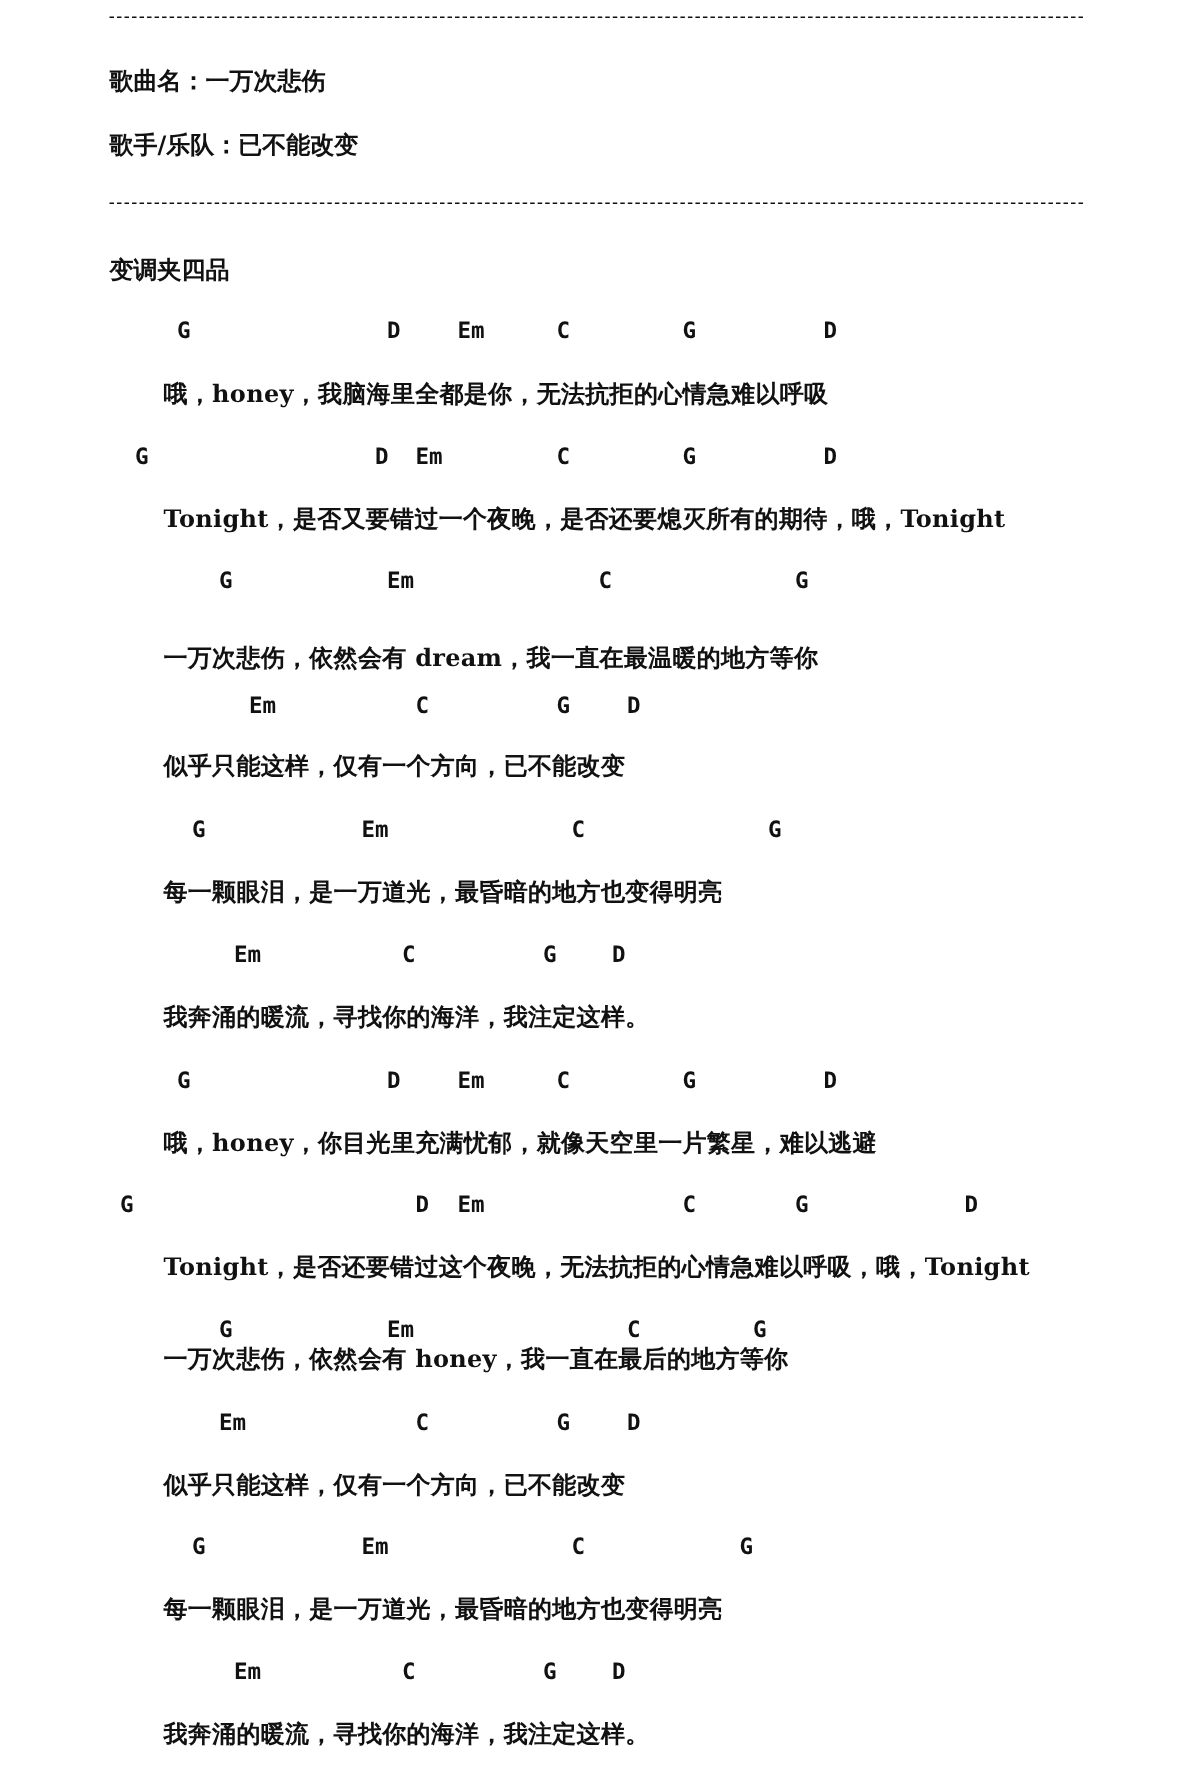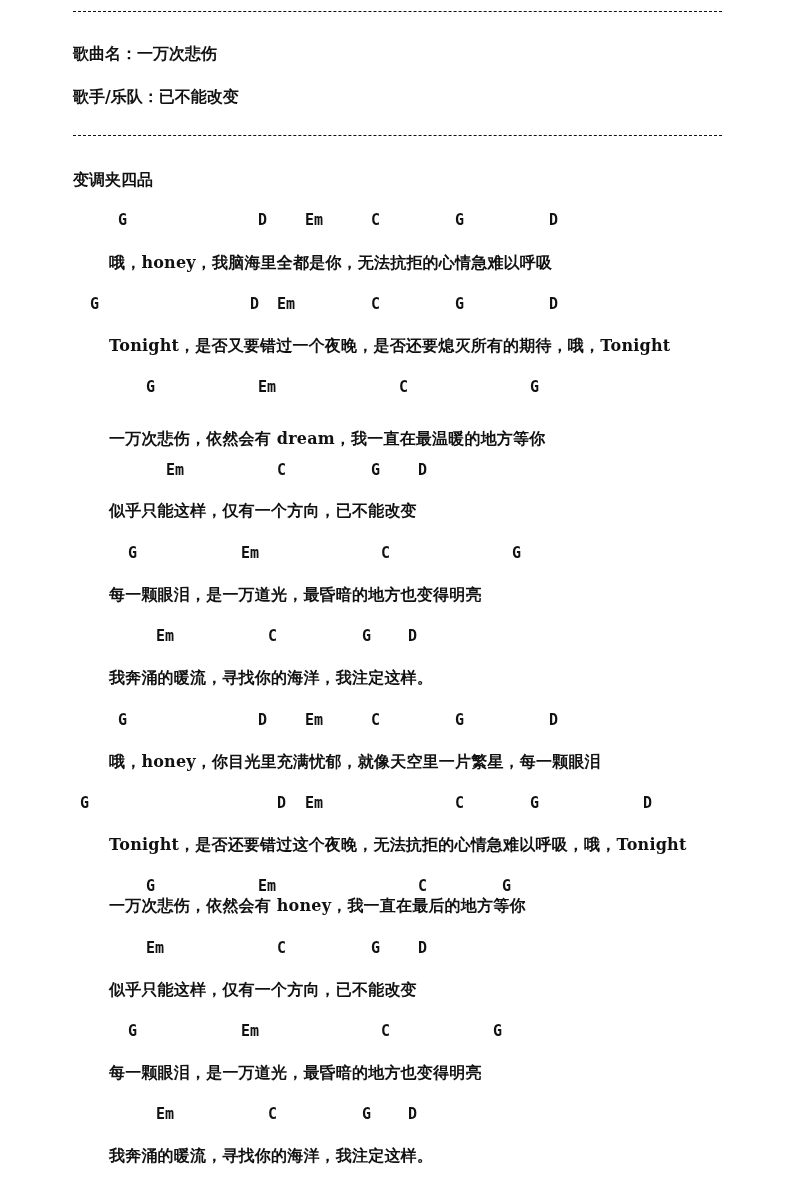--- a/index.html
+++ b/index.html
@@ -72,21 +72,21 @@
     </div>
     <div class="lyric" style="top: 668px;">我奔涌的暖流，寻找你的海洋，我注定这样。</div>
     <div class="chord-row" style="top: 710px;">
       <span class="chord" style="left: 118px;">G</span>
       <span class="chord" style="left: 258px;">D</span>
       <span class="chord" style="left: 305px;">Em</span>
       <span class="chord" style="left: 371px;">C</span>
       <span class="chord" style="left: 455px;">G</span>
       <span class="chord" style="left: 549px;">D</span>
     </div>
-    <div class="lyric" style="top: 752px;">哦，honey，你目光里充满忧郁，就像天空里一片繁星，每一颗眼泪</div>
+    <div class="lyric" style="top: 752px;">哦，honey，你目光里充满忧郁，就像天空里一片繁星，难以逃避</div>
     <div class="chord-row" style="top: 793px;">
       <span class="chord" style="left: 80px;">G</span>
       <span class="chord" style="left: 277px;">D</span>
       <span class="chord" style="left: 305px;">Em</span>
       <span class="chord" style="left: 455px;">C</span>
       <span class="chord" style="left: 530px;">G</span>
       <span class="chord" style="left: 643px;">D</span>
     </div>
     <div class="lyric" style="top: 835px;">Tonight，是否还要错过这个夜晚，无法抗拒的心情急难以呼吸，哦，Tonight</div>
     <div class="chord-row" style="top: 876px;">

